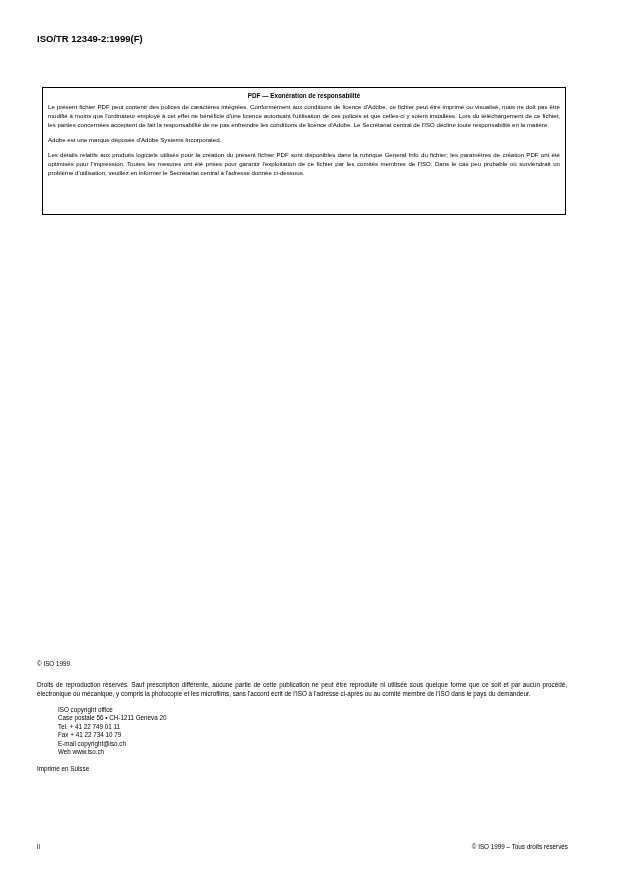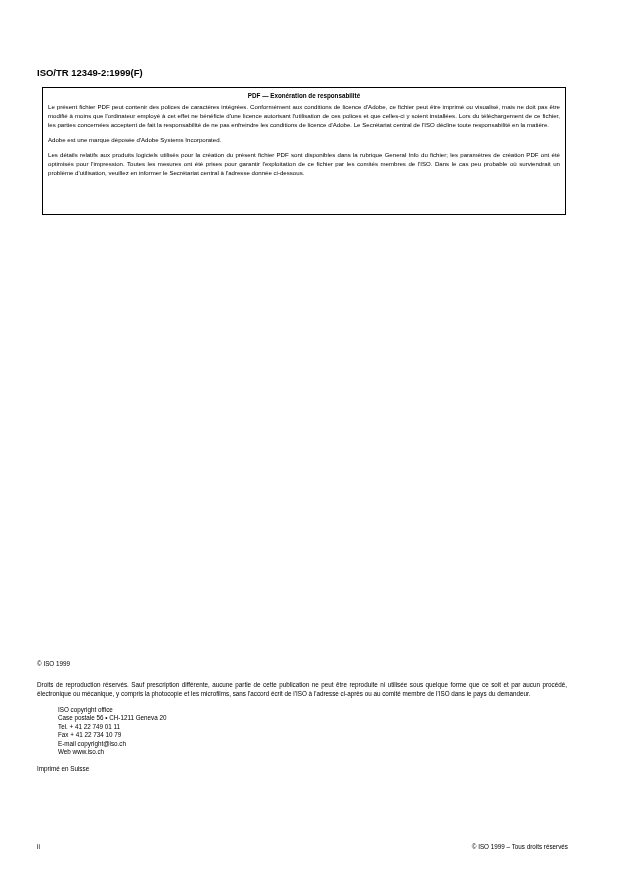--- a/index.html
+++ b/index.html
@@ -1,18 +1,18 @@
 <!DOCTYPE html>
 <html><head>
 <meta charset="utf-8">
 <style>
   html, body { margin:0; padding:0; background:#ffffff; }
   body { width:619px; height:876px; position:relative; overflow:hidden;
          font-family:"Liberation Sans", sans-serif; color:#000; }
-  .doc-id { position:absolute; left:37px; top:33px; font-size:9.5px; font-weight:bold;margin-top:34px; }
+  .doc-id { position:absolute; left:37px; top:33px; font-size:9.5px; font-weight:bold; }
   .disclaimer { position:absolute; left:42px; top:87px; width:524px; height:128px;
                 border:1px solid #000; box-sizing:border-box; padding:3px 5px 0 5px;
                 font-size:6.1px; line-height:9px; }
   .disclaimer h2 { margin:0 0 2px 0; font-size:6.3px; text-align:center; font-weight:bold; line-height:9px; }
   .disclaimer p { margin:0 0 6px 0; text-align:justify; }
   .copy-block { position:absolute; left:37px; top:659px; width:530px; font-size:6.3px; line-height:9px; }
   .copy-block p { margin:0; }
   .copy-symbol { margin-bottom:12px !important; }
   .rights { text-align:justify; margin-bottom:8px !important; }
   .address { padding-left:21px; margin-bottom:8px; }

